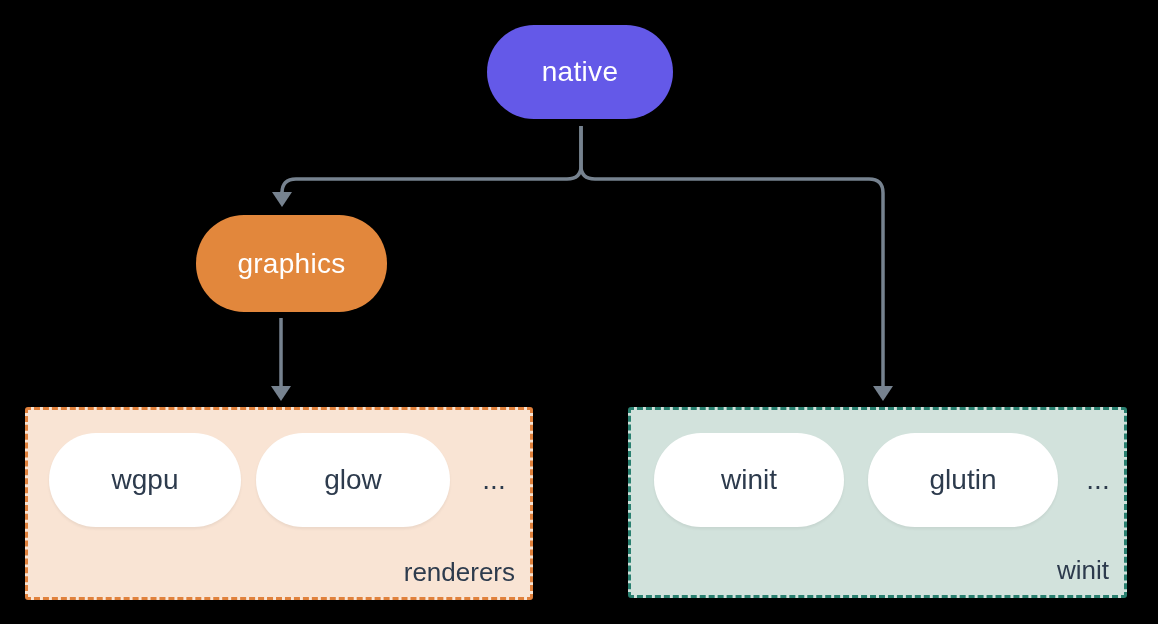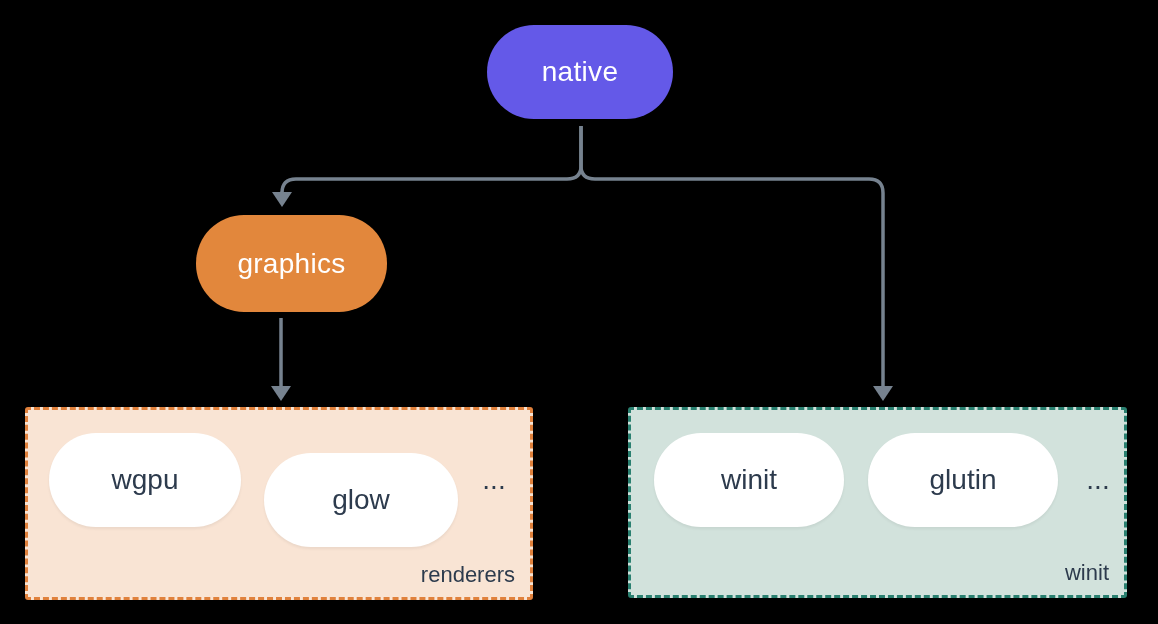--- a/index.html
+++ b/index.html
@@ -53,36 +53,36 @@
     border: 3px dashed var(--renderers-border);
   }
   .group-shells {
     left: 628px; top: 407px; width: 499px; height: 191px;
     background: var(--shells-bg);
     border: 3px dashed var(--shells-border);
   }
   .group-label {
     position: absolute; right: 15px; bottom: 9px;
     color: var(--dark-text);
-    font-size: 22px;
+    font-size: 26px;
   }
   .pill {
     position: absolute; top: 23px; height: 94px;
     background: var(--pill-fill); border-radius: 47px;
     display: flex; align-items: center; justify-content: center;
     color: var(--dark-text); font-size: 28px;
     box-shadow: 0 2px 3px rgba(0,0,0,0.06);
   }
   .ellipsis {
     position: absolute; top: 23px; height: 94px; width: 50px;
     display: flex; align-items: center; justify-content: center;
     color: var(--dark-text); font-size: 28px;
   }
   .group-renderers .pill-1 { left: 21px;  width: 192px; }
-  .group-renderers .pill-2 { left: 236px; width: 194px; margin-top: 20px; }
+  .group-renderers .pill-2 { left: 228px; width: 194px; }
   .group-renderers .ellipsis { left: 441px; }
   .group-shells .pill-1 { left: 23px;  width: 190px; }
   .group-shells .pill-2 { left: 237px; width: 190px; }
   .group-shells .ellipsis { left: 442px; }
 </style>
 </head>
 <body>
 
 <div class="canvas">
 

